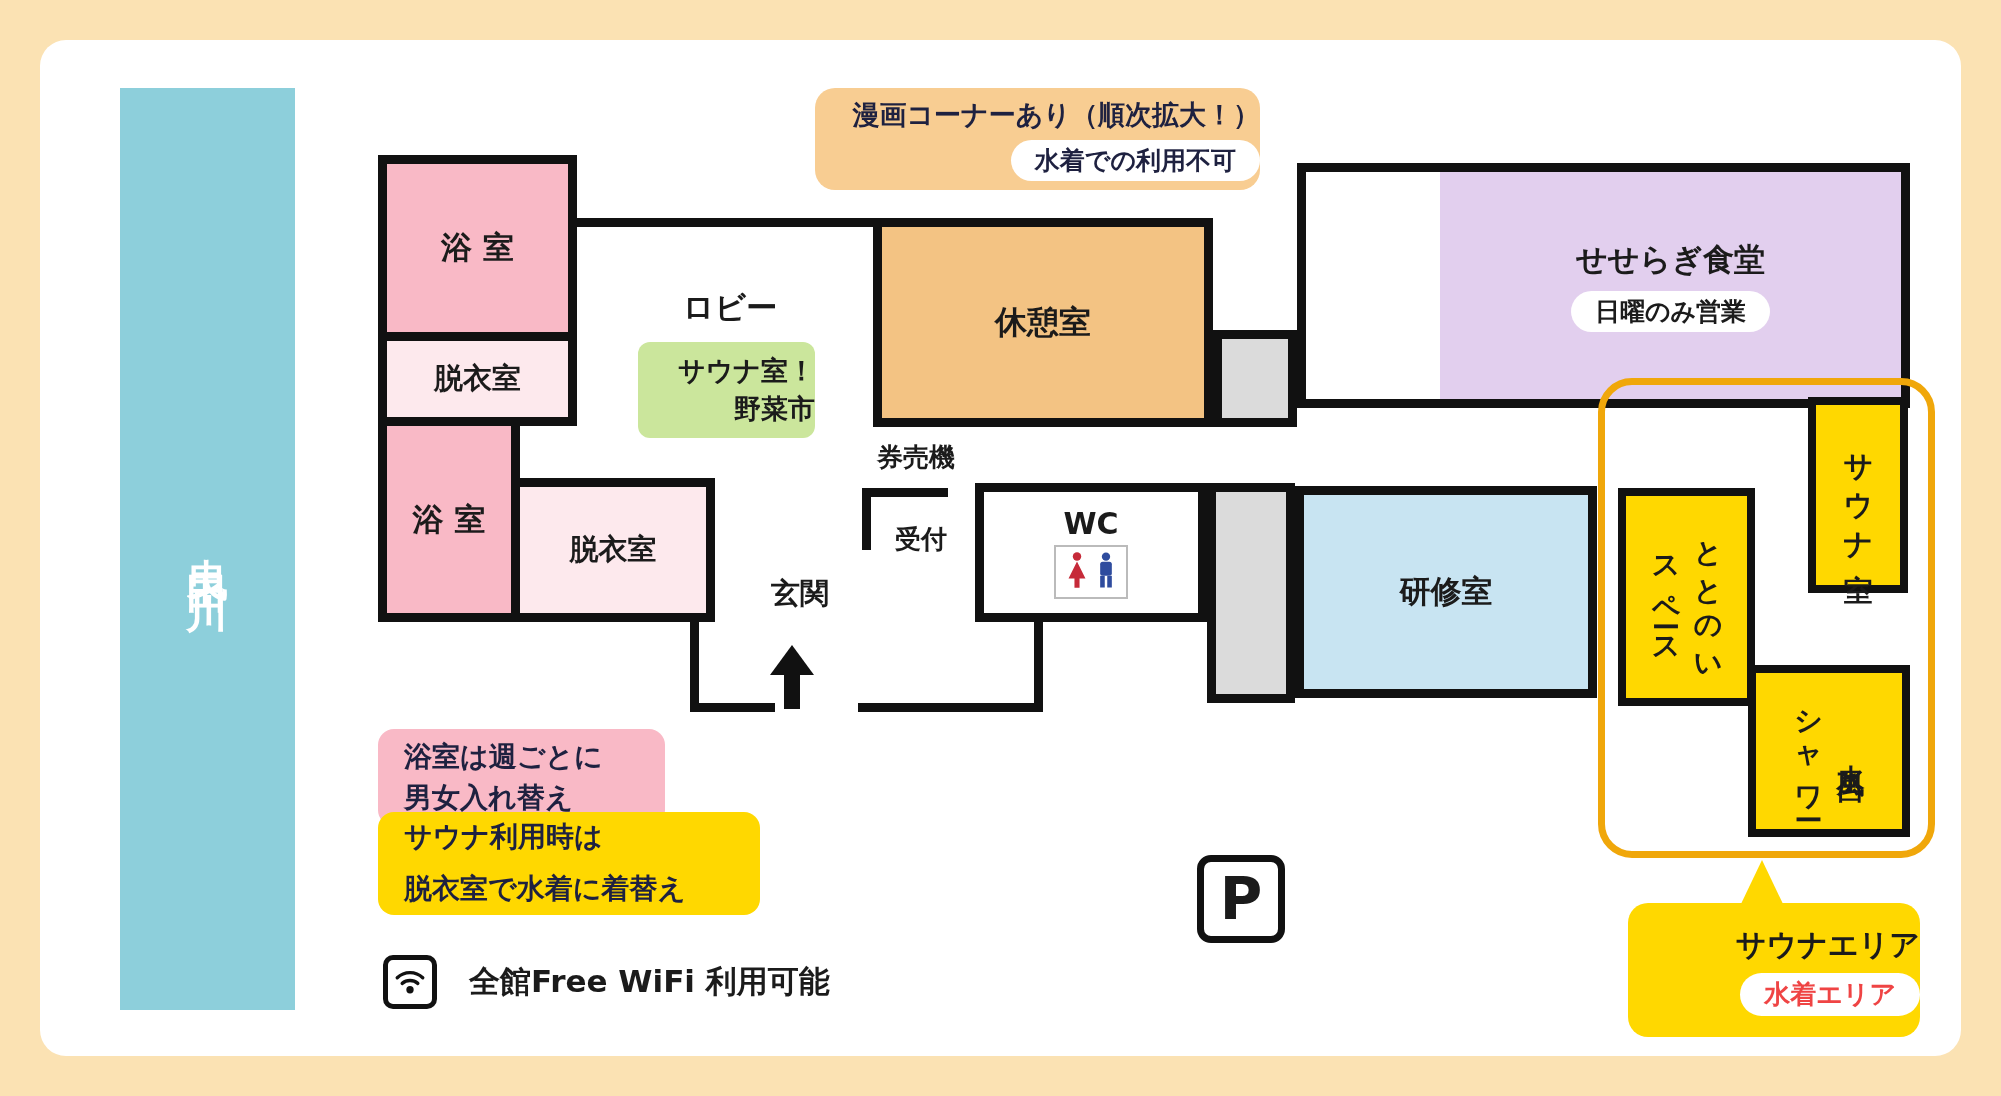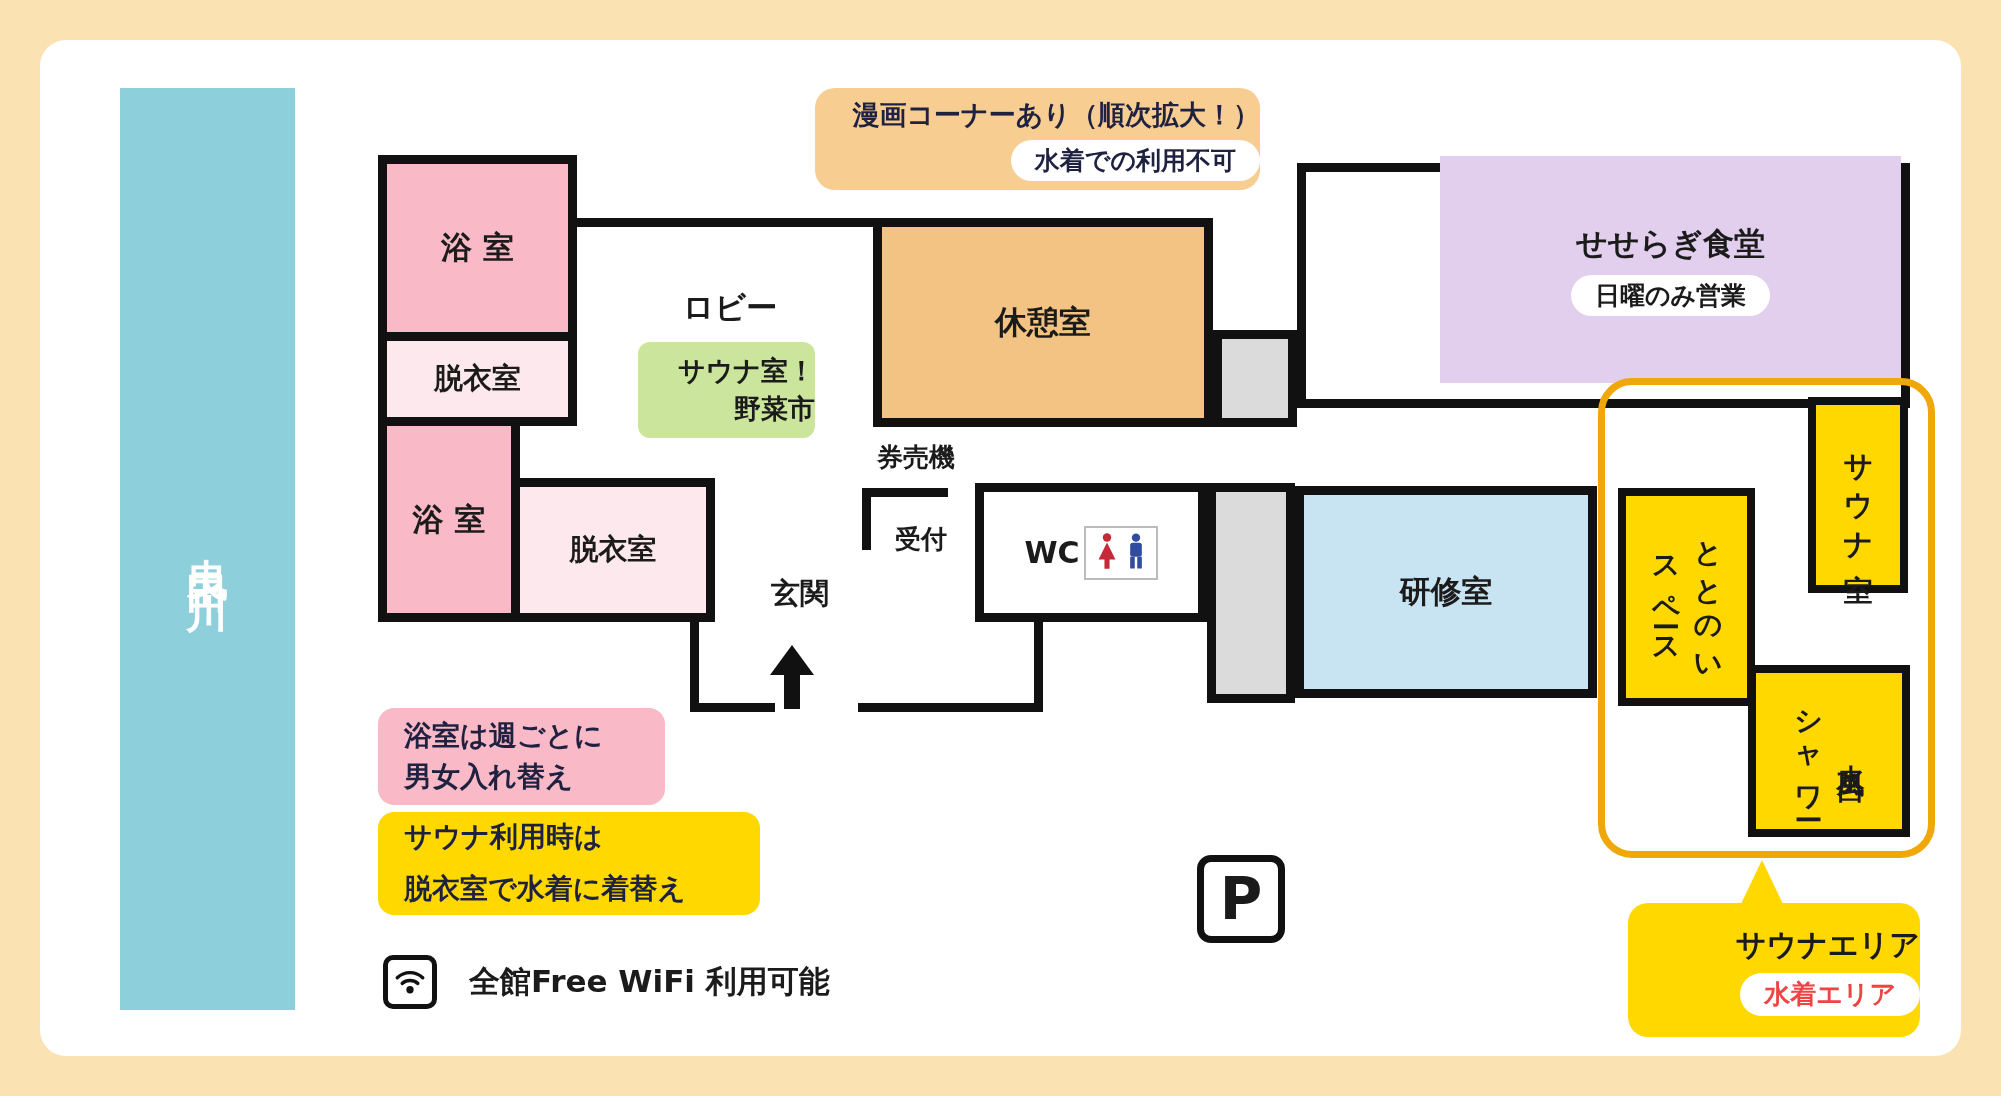--- a/index.html
+++ b/index.html
@@ -90,41 +90,41 @@
     <div style="font-size:27px;">野菜市</div>
   </div>
 
   <div class="abs room" style="left:873px;top:218px;width:340px;height:209px;background:#F3C383;font-size:32px;">
     <span>休憩室</span>
   </div>
 
   <div class="abs room" style="left:1213px;top:330px;width:84px;height:97px;background:#DBDBDB;"></div>
 
   <div class="abs room" style="left:1297px;top:163px;width:613px;height:245px;background:#ffffff;"></div>
-  <div class="abs" style="left:1440px;top:156px;width:461px;height:227px;background:#E2CFEE;display:flex;flex-direction:column;align-items:center;justify-content:center;gap:10px;">
+  <div class="abs" style="left:1440px;top:172px;width:461px;height:227px;background:#E2CFEE;display:flex;flex-direction:column;align-items:center;justify-content:center;gap:10px;">
     <div style="font-size:31px;">せせらぎ食堂</div>
     <div class="pill" style="font-size:25px;color:#1b1b1b;">日曜のみ営業</div>
   </div>
 
   <div class="lbl" style="left:858px;top:440px;width:116px;font-size:26px;">券売機</div>
   <div class="abs" style="left:862px;top:488px;width:86px;height:62px;border-top:9px solid #111;border-left:9px solid #111;"></div>
   <div class="lbl" style="left:886px;top:522px;width:70px;font-size:26px;">受付</div>
 
   <div class="lbl" style="left:752px;top:574px;width:96px;font-size:29px;">玄関</div>
   <div class="abs wall" style="left:690px;top:622px;width:9px;height:90px;"></div>
   <div class="abs wall" style="left:690px;top:703px;width:85px;height:9px;"></div>
   <div class="abs wall" style="left:858px;top:703px;width:185px;height:9px;"></div>
   <div class="abs wall" style="left:1034px;top:618px;width:9px;height:94px;"></div>
 
   <div class="abs" style="left:770px;top:645px;width:44px;height:72px;display:flex;flex-direction:column;align-items:center;">
     <div style="width:0;height:0;border-left:22px solid transparent;border-right:22px solid transparent;border-bottom:30px solid #111;"></div>
     <div style="width:16px;height:34px;background:#111;"></div>
   </div>
 
-  <div class="abs room" style="left:975px;top:483px;width:232px;height:139px;background:#ffffff;flex-direction:row;gap:4px;">
+  <div class="abs room" style="left:975px;top:483px;width:232px;height:139px;background:#ffffff;flex-direction:column;gap:4px;">
     <div style="font-size:30px;">WC</div>
     <div style="display:flex;gap:8px;align-items:flex-end;border:2px solid #bbb;background:#fff;padding:3px 10px;">
       <span>
         <svg width="22" height="40" viewBox="0 0 26 44">
             <circle cx="13" cy="6" r="5" fill="#C62A39"></circle>
             <path d="M13 12 L23 32 H16 V43 H10 V32 H3 Z" fill="#C62A39"></path>
           </svg>
       </span>
       <span>
         <svg width="20" height="40" viewBox="0 0 24 44">
@@ -160,21 +160,21 @@
   <div class="abs" style="left:1740px;top:860px;width:0;height:0;border-left:22px solid transparent;border-right:22px solid transparent;border-bottom:46px solid #FFD800;"></div>
   <div class="abs callout" style="left:1628px;top:903px;width:292px;height:134px;background:#FFD800;color:#1b1b1b;">
     <div style="font-size:30px;">サウナエリア</div>
     <div class="pill" style="font-size:26px;color:#ef4444;">水着エリア</div>
   </div>
 
   <div class="abs" style="left:1197px;top:855px;width:88px;height:88px;border:7px solid #111;border-radius:14px;display:flex;align-items:center;justify-content:center;">
     <span style="font-size:58px;">P</span>
   </div>
 
-  <div class="abs note" style="left:378px;top:708px;width:287px;height:97px;background:#F9B9C6;font-size:28px;">
+  <div class="abs note" style="left:378px;top:729px;width:287px;height:97px;background:#F9B9C6;font-size:28px;">
     <div>浴室は週ごとに</div>
     <div>男女入れ替え</div>
   </div>
 
   <div class="abs note" style="left:378px;top:812px;width:382px;height:103px;background:#FFD800;font-size:28px;gap:11px;">
     <div>サウナ利用時は</div>
     <div>脱衣室で水着に着替え</div>
   </div>
 
   <div class="abs" style="left:383px;top:955px;display:flex;align-items:center;gap:32px;">

